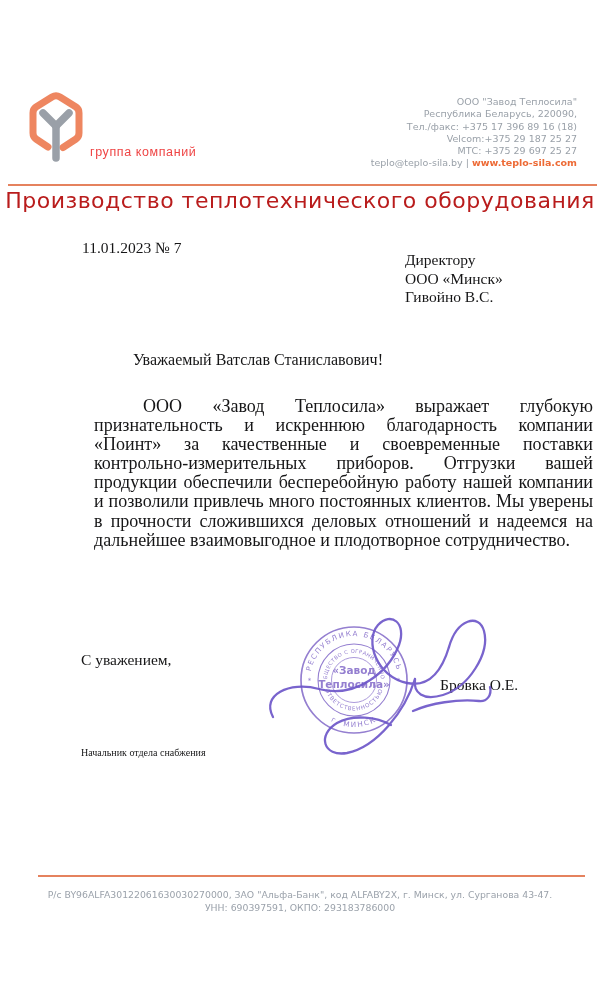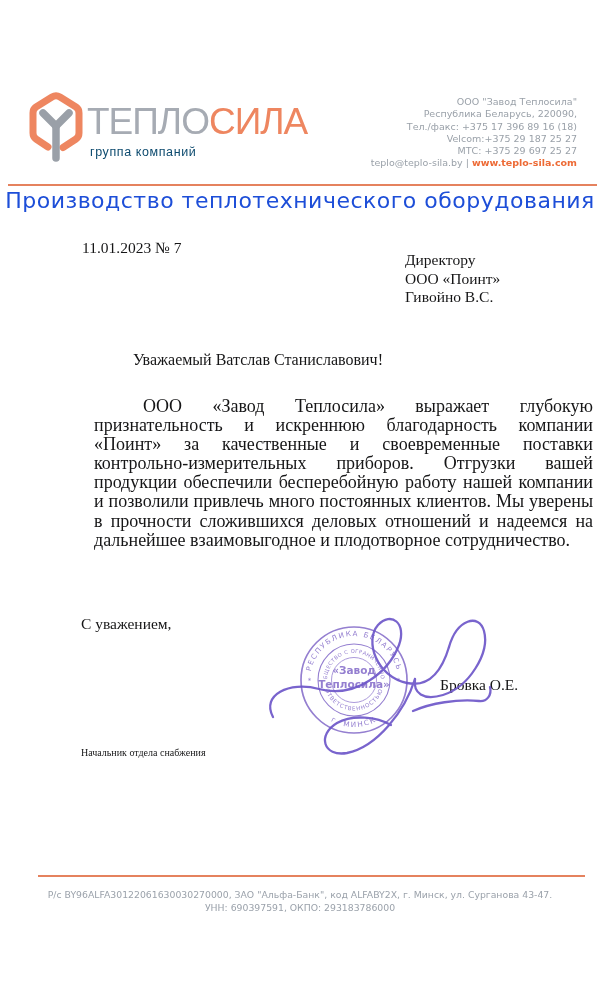--- a/index.html
+++ b/index.html
@@ -4,79 +4,76 @@
 <style>
   html,body{margin:0;padding:0;}
   body{background:#e8e8e8;font-family:"Liberation Sans",sans-serif;}
   .page{position:relative;width:600px;height:1000px;background:#ffffff;margin:0 auto;overflow:hidden;}
 
   
   .logo-icon{position:absolute;left:29px;top:92px;}
   .wordmark{position:absolute;left:87px;top:103px;font-size:37px;line-height:1;letter-spacing:-1px;font-weight:400;white-space:nowrap;}
   .wordmark .gray{color:#a6abb3;}
   .wordmark .orange{color:#ee8660;}
-  .logo-sub{position:absolute;left:90px;top:145px;font-size:12.5px;letter-spacing:.6px;color:#0c4a6e;}
+  .logo-sub{position:absolute;left:90px;top:145px;font-size:12.5px;letter-spacing:.6px;color:#ef4444;}
 
   .contact{position:absolute;right:23px;top:96px;text-align:right;font-size:9.5px;line-height:12.3px;color:#9aa1a9;font-family:"DejaVu Sans",sans-serif;}
   .contact .web{color:#ed6a35;font-weight:bold;}
 
   .rule{position:absolute;height:2px;background:#e5825e;}
   .rule.top{left:8px;top:184px;width:589px;}
   .rule.bottom{left:38px;top:875px;width:547px;}
 
-  .tagline{position:absolute;left:0;top:188px;width:600px;text-align:center;font-size:22px;letter-spacing:.5px;color:#1d4ed8;font-family:"DejaVu Sans",sans-serif;}
+  .tagline{position:absolute;left:0;top:188px;width:600px;text-align:center;font-size:22px;letter-spacing:.5px;color:#b91c1c;font-family:"DejaVu Sans",sans-serif;}
 
   
   .serif{font-family:"Liberation Serif",serif;color:#161617;}
   .date-num{position:absolute;left:82px;top:239px;font-size:15.5px;}
   .recipient{position:absolute;left:405px;top:239px;font-size:15.5px;line-height:18.5px;margin-top:12px;}
   .salutation{position:absolute;left:0;top:351px;width:516px;text-align:center;font-size:16px;}
   .body-par{position:absolute;left:78px;top:381px;width:499px;font-size:18px;line-height:19.1px;text-align:justify;text-indent:49px;margin:16px;}
 
-  .closing{position:absolute;left:81px;top:615px;font-size:15.5px;}
+  .closing{position:absolute;left:81px;top:651px;font-size:15.5px;}
   .signer-title{position:absolute;left:81px;top:699px;font-size:10px;margin-top:48px;}
   .signer-name{position:absolute;left:440px;top:676px;font-size:15.5px;}
 
   .stamp-sig{position:absolute;left:265px;top:595px;}
 
   .footer{position:absolute;left:20px;top:888px;width:560px;text-align:center;font-size:9.3px;line-height:13px;color:#9ba2ab;font-family:"DejaVu Sans",sans-serif;}
 </style>
 </head>
 <body>
 
 <div class="page">
 
   <svg class="logo-icon" width="54" height="74" viewBox="0 0 54 74">
     <path d="M 19 55 L 7 47 Q 4 45 4 41 L 4 21 Q 4 17 7 15 L 23 5 Q 27 2.5 31 5 L 47 15 Q 50 17 50 21 L 50 41 Q 50 45 47 47 L 34 55.5" fill="none" stroke="#ee8660" stroke-width="7" stroke-linecap="round" stroke-linejoin="round"></path>
     <path d="M 27 33 L 27 66" fill="none" stroke="#9aa0a8" stroke-width="7.5" stroke-linecap="round"></path>
     <path d="M 27 34 L 14 21" fill="none" stroke="#9aa0a8" stroke-width="7.5" stroke-linecap="round"></path>
     <path d="M 27 34 L 40 21" fill="none" stroke="#9aa0a8" stroke-width="7.5" stroke-linecap="round"></path>
   </svg>
 
-  <div class="wordmark">
-    <span class="gray">ТЕПЛО</span><span class="orange">СИЛА</span>
-  </div>
   <div class="logo-sub">группа компаний</div>
 
   <div class="contact">
     <div>ООО "Завод Теплосила"</div>
     <div>Республика Беларусь, 220090,</div>
     <div>Тел./факс: +375 17 396 89 16 (18)</div>
     <div>Velcom:+375 29 187 25 27</div>
     <div>МТС: +375 29 697 25 27</div>
     <div><span>teplo@teplo-sila.by</span><span> | </span><span class="web">www.teplo-sila.com</span></div>
   </div>
 
   <div class="rule top"></div>
   <div class="tagline">Производство теплотехнического оборудования</div>
 
   <div class="serif date-num">11.01.2023 № 7</div>
   <div class="serif recipient">
     <div>Директору</div>
-    <div>ООО «Поинт»</div>
+    <div>ООО «Минск»</div>
     <div>Гивойно В.С.</div>
   </div>
 
   <div class="serif salutation">Уважаемый Ватслав Станиславович!</div>
   <p class="serif body-par">ООО «Завод Теплосила» выражает глубокую признательность и искреннюю благодарность компании «Поинт» за качественные и своевременные поставки контрольно-измерительных приборов. Отгрузки вашей продукции обеспечили бесперебойную работу нашей компании и позволили привлечь много постоянных клиентов. Мы уверены в прочности сложившихся деловых отношений и надеемся на дальнейшее взаимовыгодное и плодотворное сотрудничество.</p>
 
   <div class="serif closing">С уважением,</div>
   <div class="serif signer-title">Начальник отдела снабжения</div>
   <div class="serif signer-name">Бровка О.Е.</div>
 

